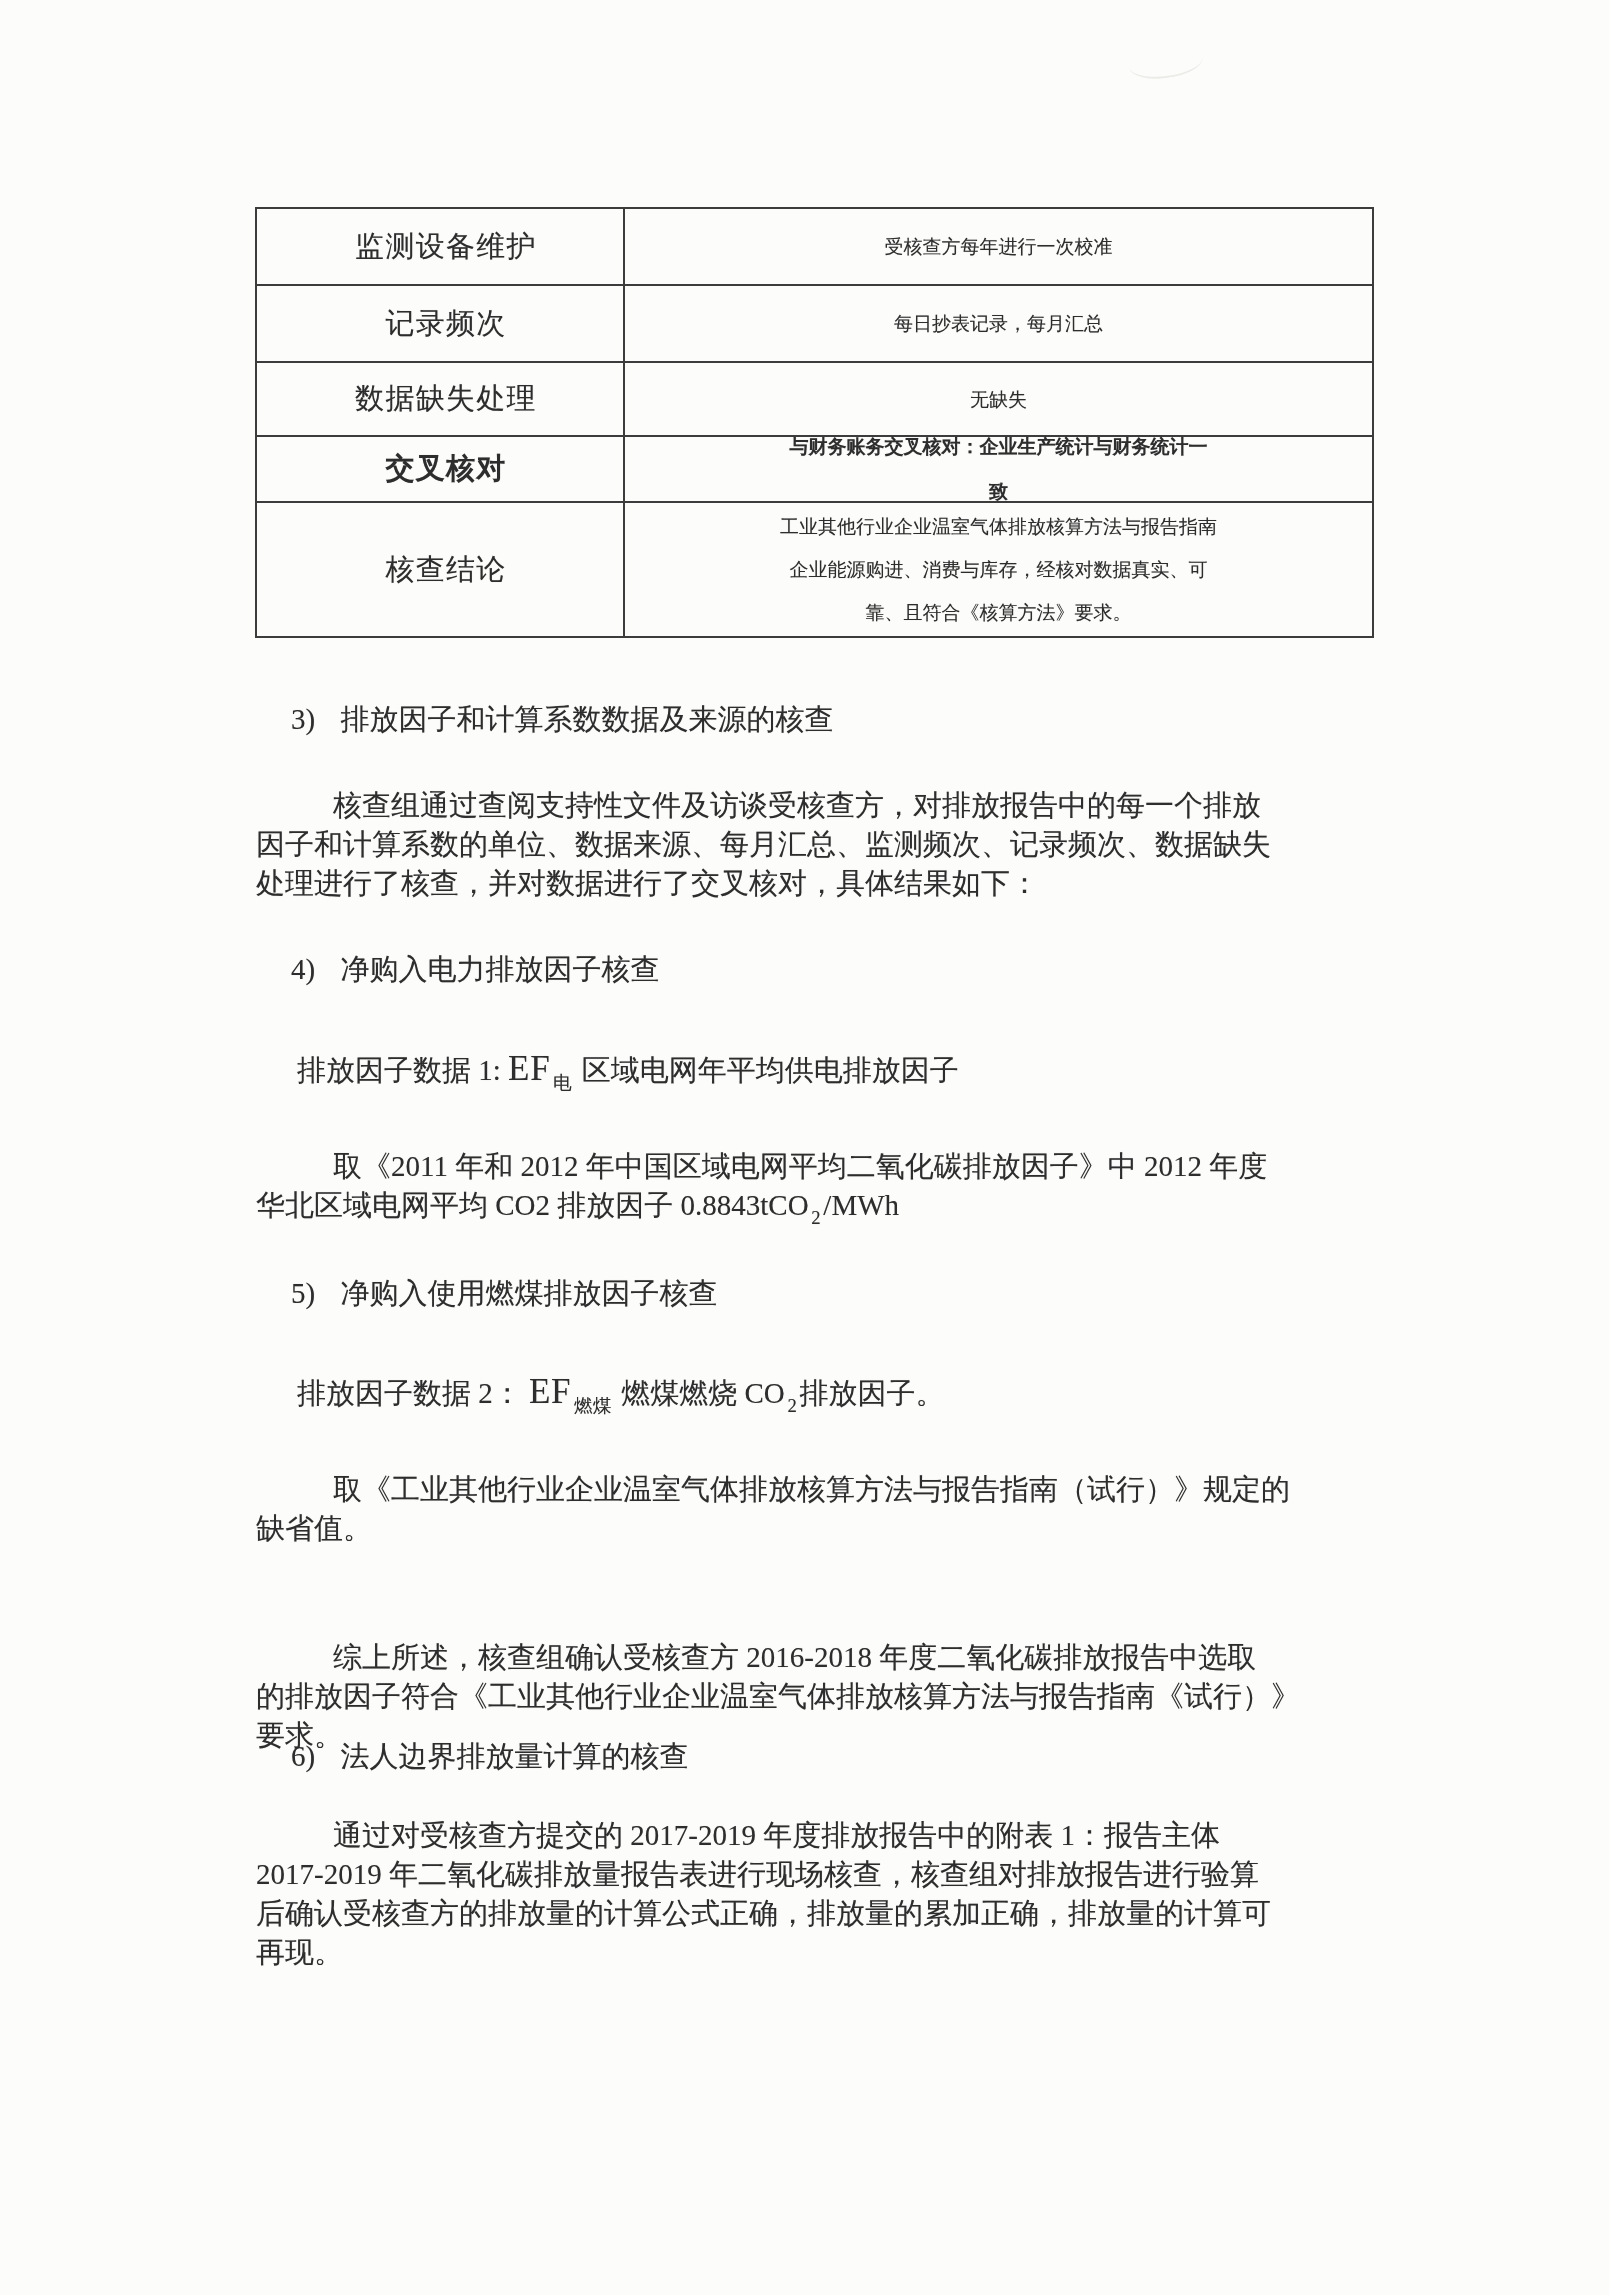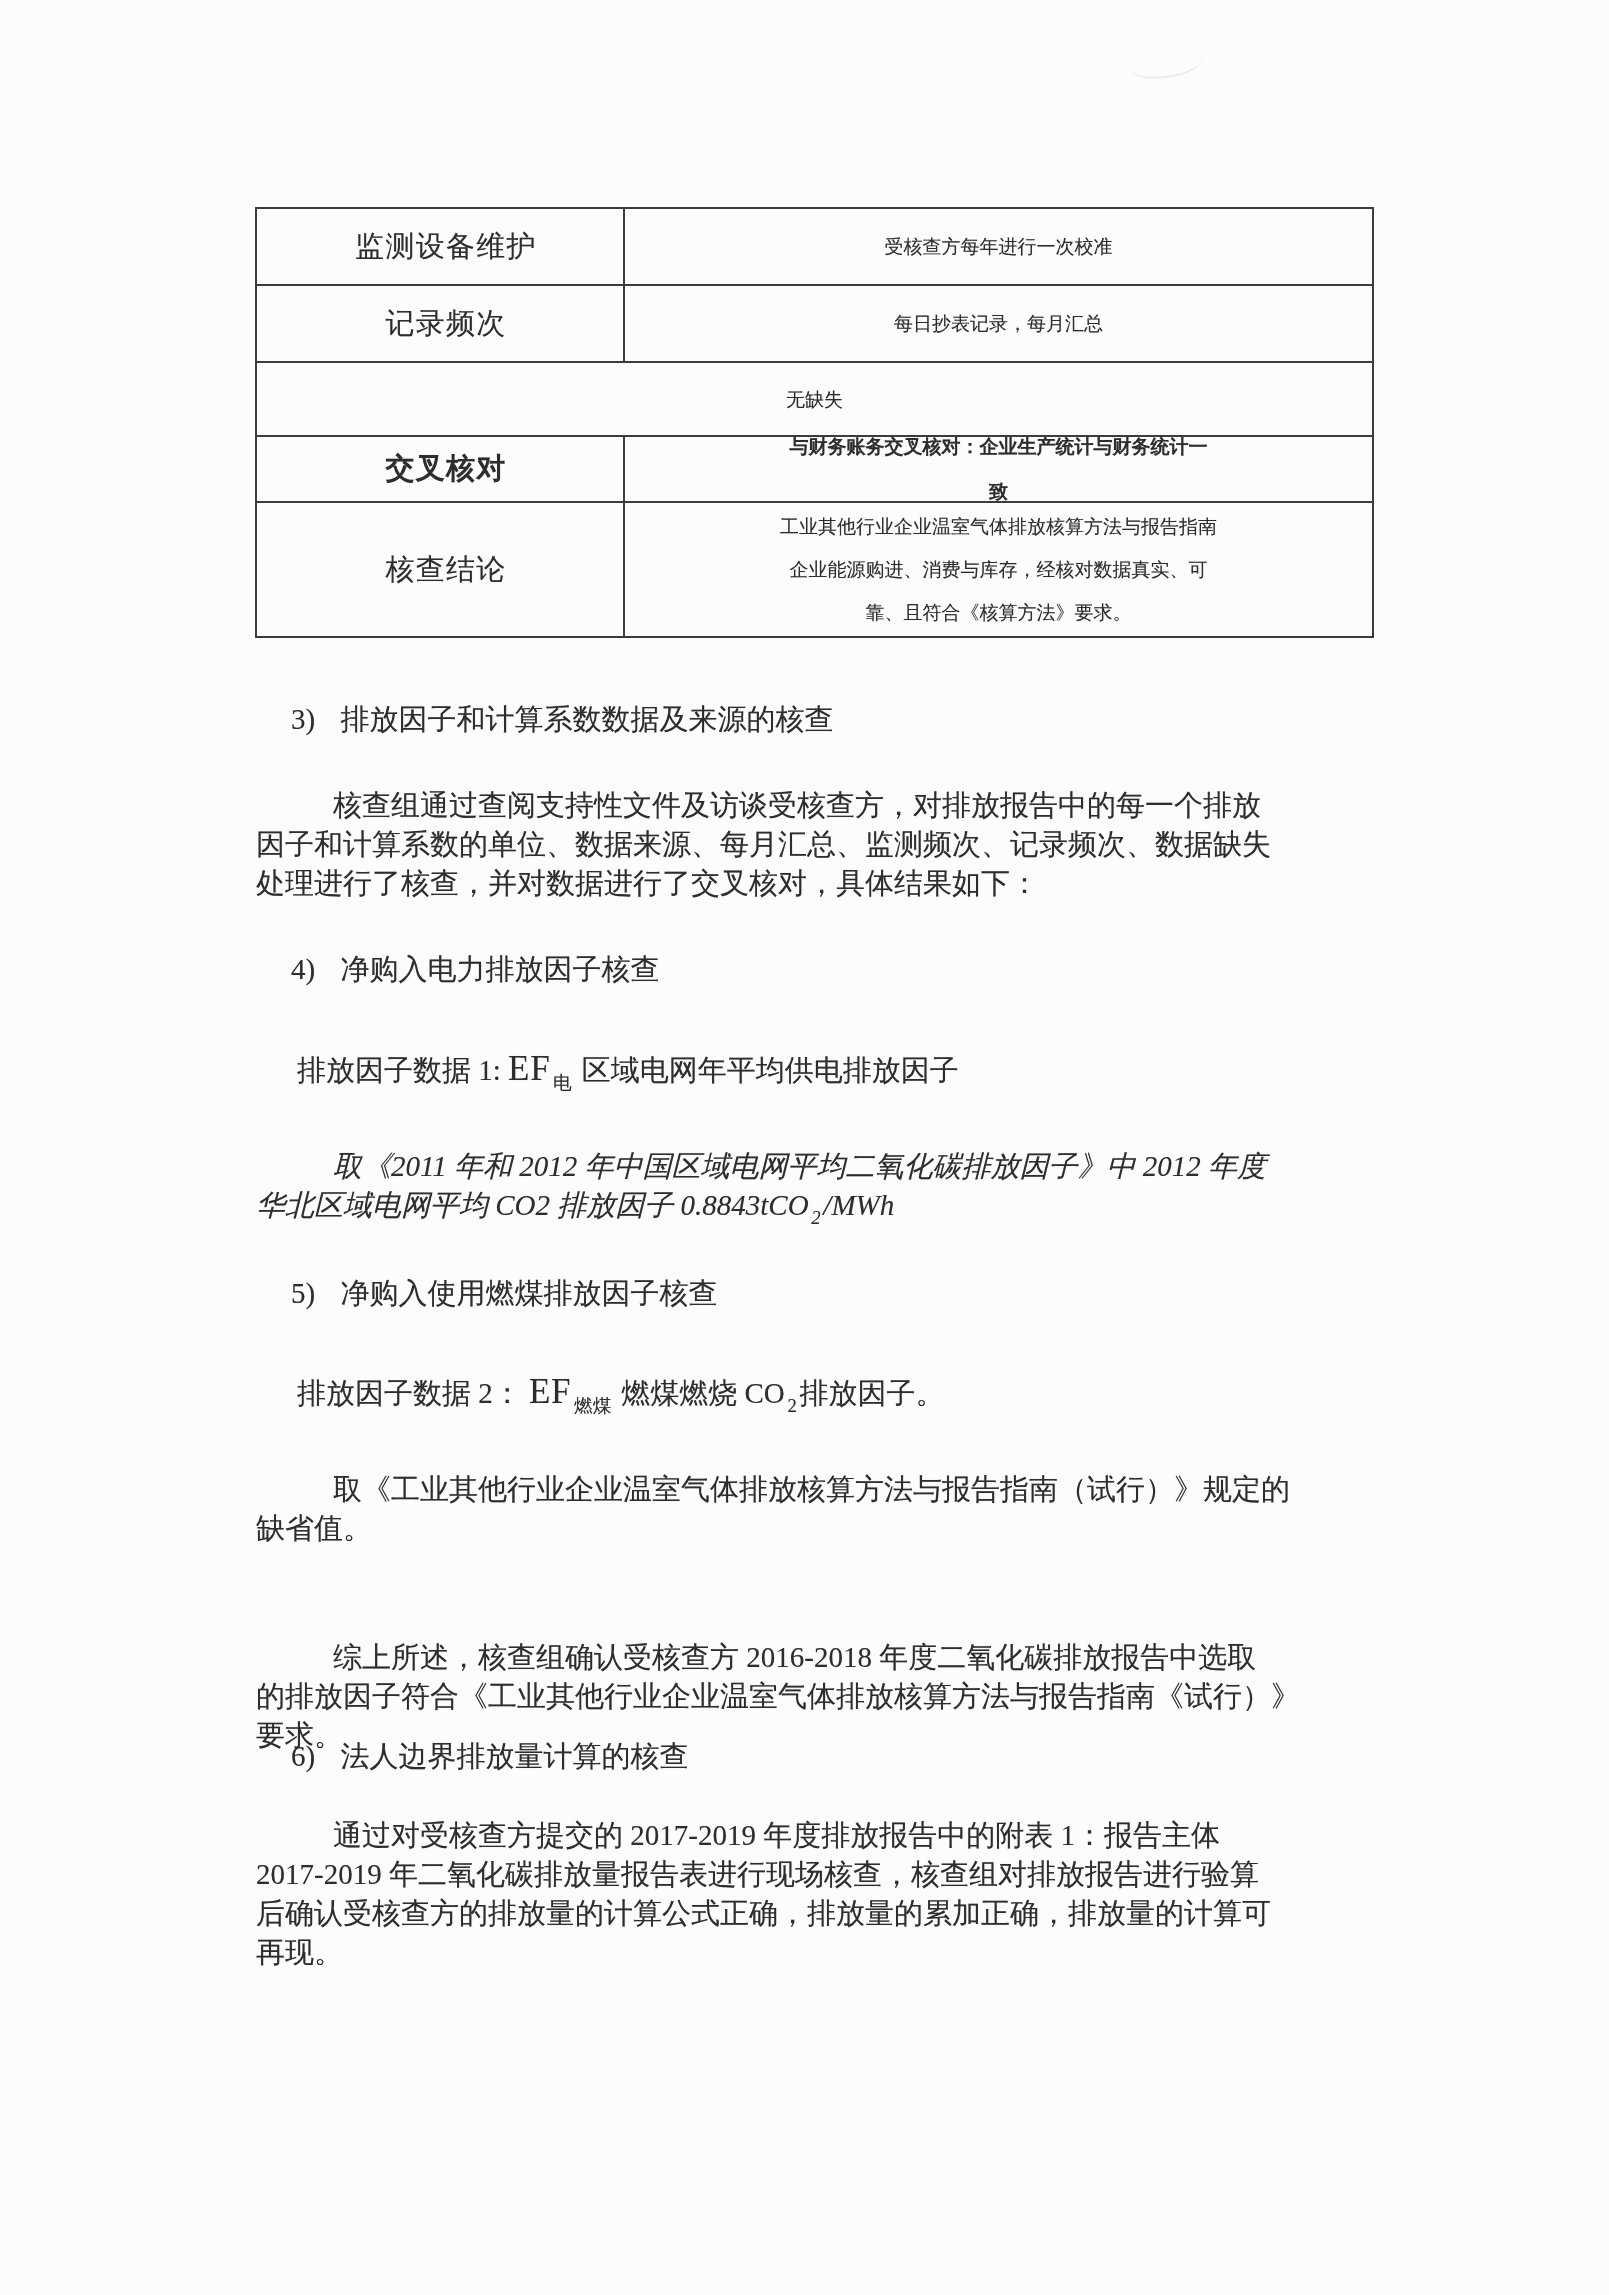--- a/index.html
+++ b/index.html
@@ -53,21 +53,21 @@
   .heading .num{display:inline-block;margin-right:25.4px;}
   .para .line:first-child{text-indent:77px;}
   .efline{padding-left:41px;}
   .efline .line{height:auto;line-height:44px;}
   .ef{font-size:35px;letter-spacing:0.7px;}
   .sub{font-size:18.7px;position:relative;top:9.4px;margin:0 2.7px;}
   #block-0{top:700px;}
   #block-1{top:786px;}
   #block-2{top:950px;}
   #block-3{top:1047px;}
-  #block-4{top:1147px;font-style:italic;}
+  #block-4{top:1147px;}
   #block-5{top:1274px;}
   #block-6{top:1370px;}
   #block-7{top:1470px;}
   #block-8{top:1590px;margin-top:48px;}
   #block-9{top:1737px;}
   #block-10{top:1816px;}
 </style>
 </head>
 <body>
 
@@ -80,20 +80,21 @@
           <div class="line">受核查方每年进行一次校准</div>
         </div>
       </div>
       <div class="trow trow-1">
         <div class="tlabel">记录频次</div>
         <div class="tvalue">
           <div class="line">每日抄表记录，每月汇总</div>
         </div>
       </div>
       <div class="trow trow-2">
+        <div class="tlabel">数据缺失处理</div>
         <div class="tvalue">
           <div class="line">无缺失</div>
         </div>
       </div>
       <div class="trow trow-3">
         <div class="tlabel">交叉核对</div>
         <div class="tvalue">
           <div class="line">与财务账务交叉核对：企业生产统计与财务统计一</div>
           <div class="line">致</div>
         </div>

